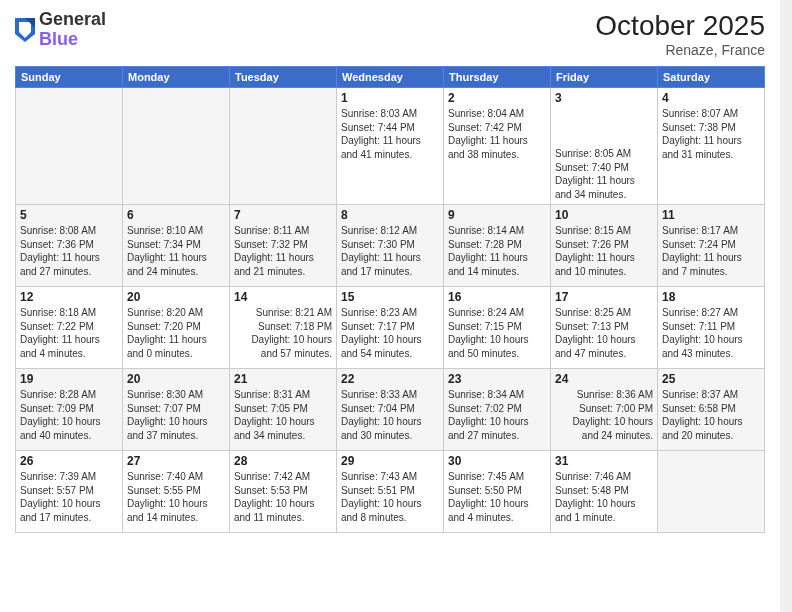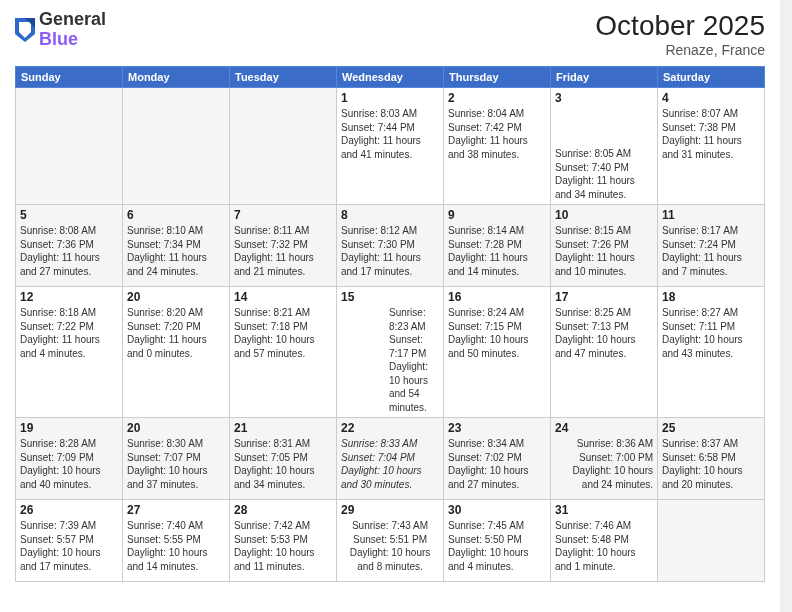--- a/index.html
+++ b/index.html
@@ -219,28 +219,28 @@
           </td>
           <td>
             <div class="day-num">20</div>
             <div class="day-info" style="white-space: pre-wrap;">Sunrise: 8:20 AM
 Sunset: 7:20 PM
 Daylight: 11 hours
 and 0 minutes.</div>
           </td>
           <td>
             <div class="day-num">14</div>
-            <div class="day-info" style="white-space: pre-wrap;">Sunrise: 8:21 AM
+            <div class="day-info" style="white-space: pre-wrap; text-align: right;">Sunrise: 8:21 AM
 Sunset: 7:18 PM
 Daylight: 10 hours
 and 57 minutes.</div>
           </td>
           <td>
             <div class="day-num">15</div>
-            <div class="day-info" style="white-space: pre-wrap; margin-left: 48px;">Sunrise: 8:23 AM
+            <div class="day-info" style="white-space: pre-wrap;">Sunrise: 8:23 AM
 Sunset: 7:17 PM
 Daylight: 10 hours
 and 54 minutes.</div>
           </td>
           <td>
             <div class="day-num">16</div>
             <div class="day-info" style="white-space: pre-wrap;">Sunrise: 8:24 AM
 Sunset: 7:15 PM
 Daylight: 10 hours
 and 50 minutes.</div>
@@ -277,21 +277,21 @@
           </td>
           <td>
             <div class="day-num">21</div>
             <div class="day-info" style="white-space: pre-wrap;">Sunrise: 8:31 AM
 Sunset: 7:05 PM
 Daylight: 10 hours
 and 34 minutes.</div>
           </td>
           <td>
             <div class="day-num">22</div>
-            <div class="day-info" style="white-space: pre-wrap; font-style: italic;">Sunrise: 8:33 AM
+            <div class="day-info" style="white-space: pre-wrap;">Sunrise: 8:33 AM
 Sunset: 7:04 PM
 Daylight: 10 hours
 and 30 minutes.</div>
           </td>
           <td>
             <div class="day-num">23</div>
             <div class="day-info" style="white-space: pre-wrap;">Sunrise: 8:34 AM
 Sunset: 7:02 PM
 Daylight: 10 hours
 and 27 minutes.</div>
@@ -328,21 +328,21 @@
           </td>
           <td>
             <div class="day-num">28</div>
             <div class="day-info" style="white-space: pre-wrap;">Sunrise: 7:42 AM
 Sunset: 5:53 PM
 Daylight: 10 hours
 and 11 minutes.</div>
           </td>
           <td>
             <div class="day-num">29</div>
-            <div class="day-info" style="white-space: pre-wrap; text-align: center;">Sunrise: 7:43 AM
+            <div class="day-info" style="white-space: pre-wrap;">Sunrise: 7:43 AM
 Sunset: 5:51 PM
 Daylight: 10 hours
 and 8 minutes.</div>
           </td>
           <td>
             <div class="day-num">30</div>
             <div class="day-info" style="white-space: pre-wrap;">Sunrise: 7:45 AM
 Sunset: 5:50 PM
 Daylight: 10 hours
 and 4 minutes.</div>

